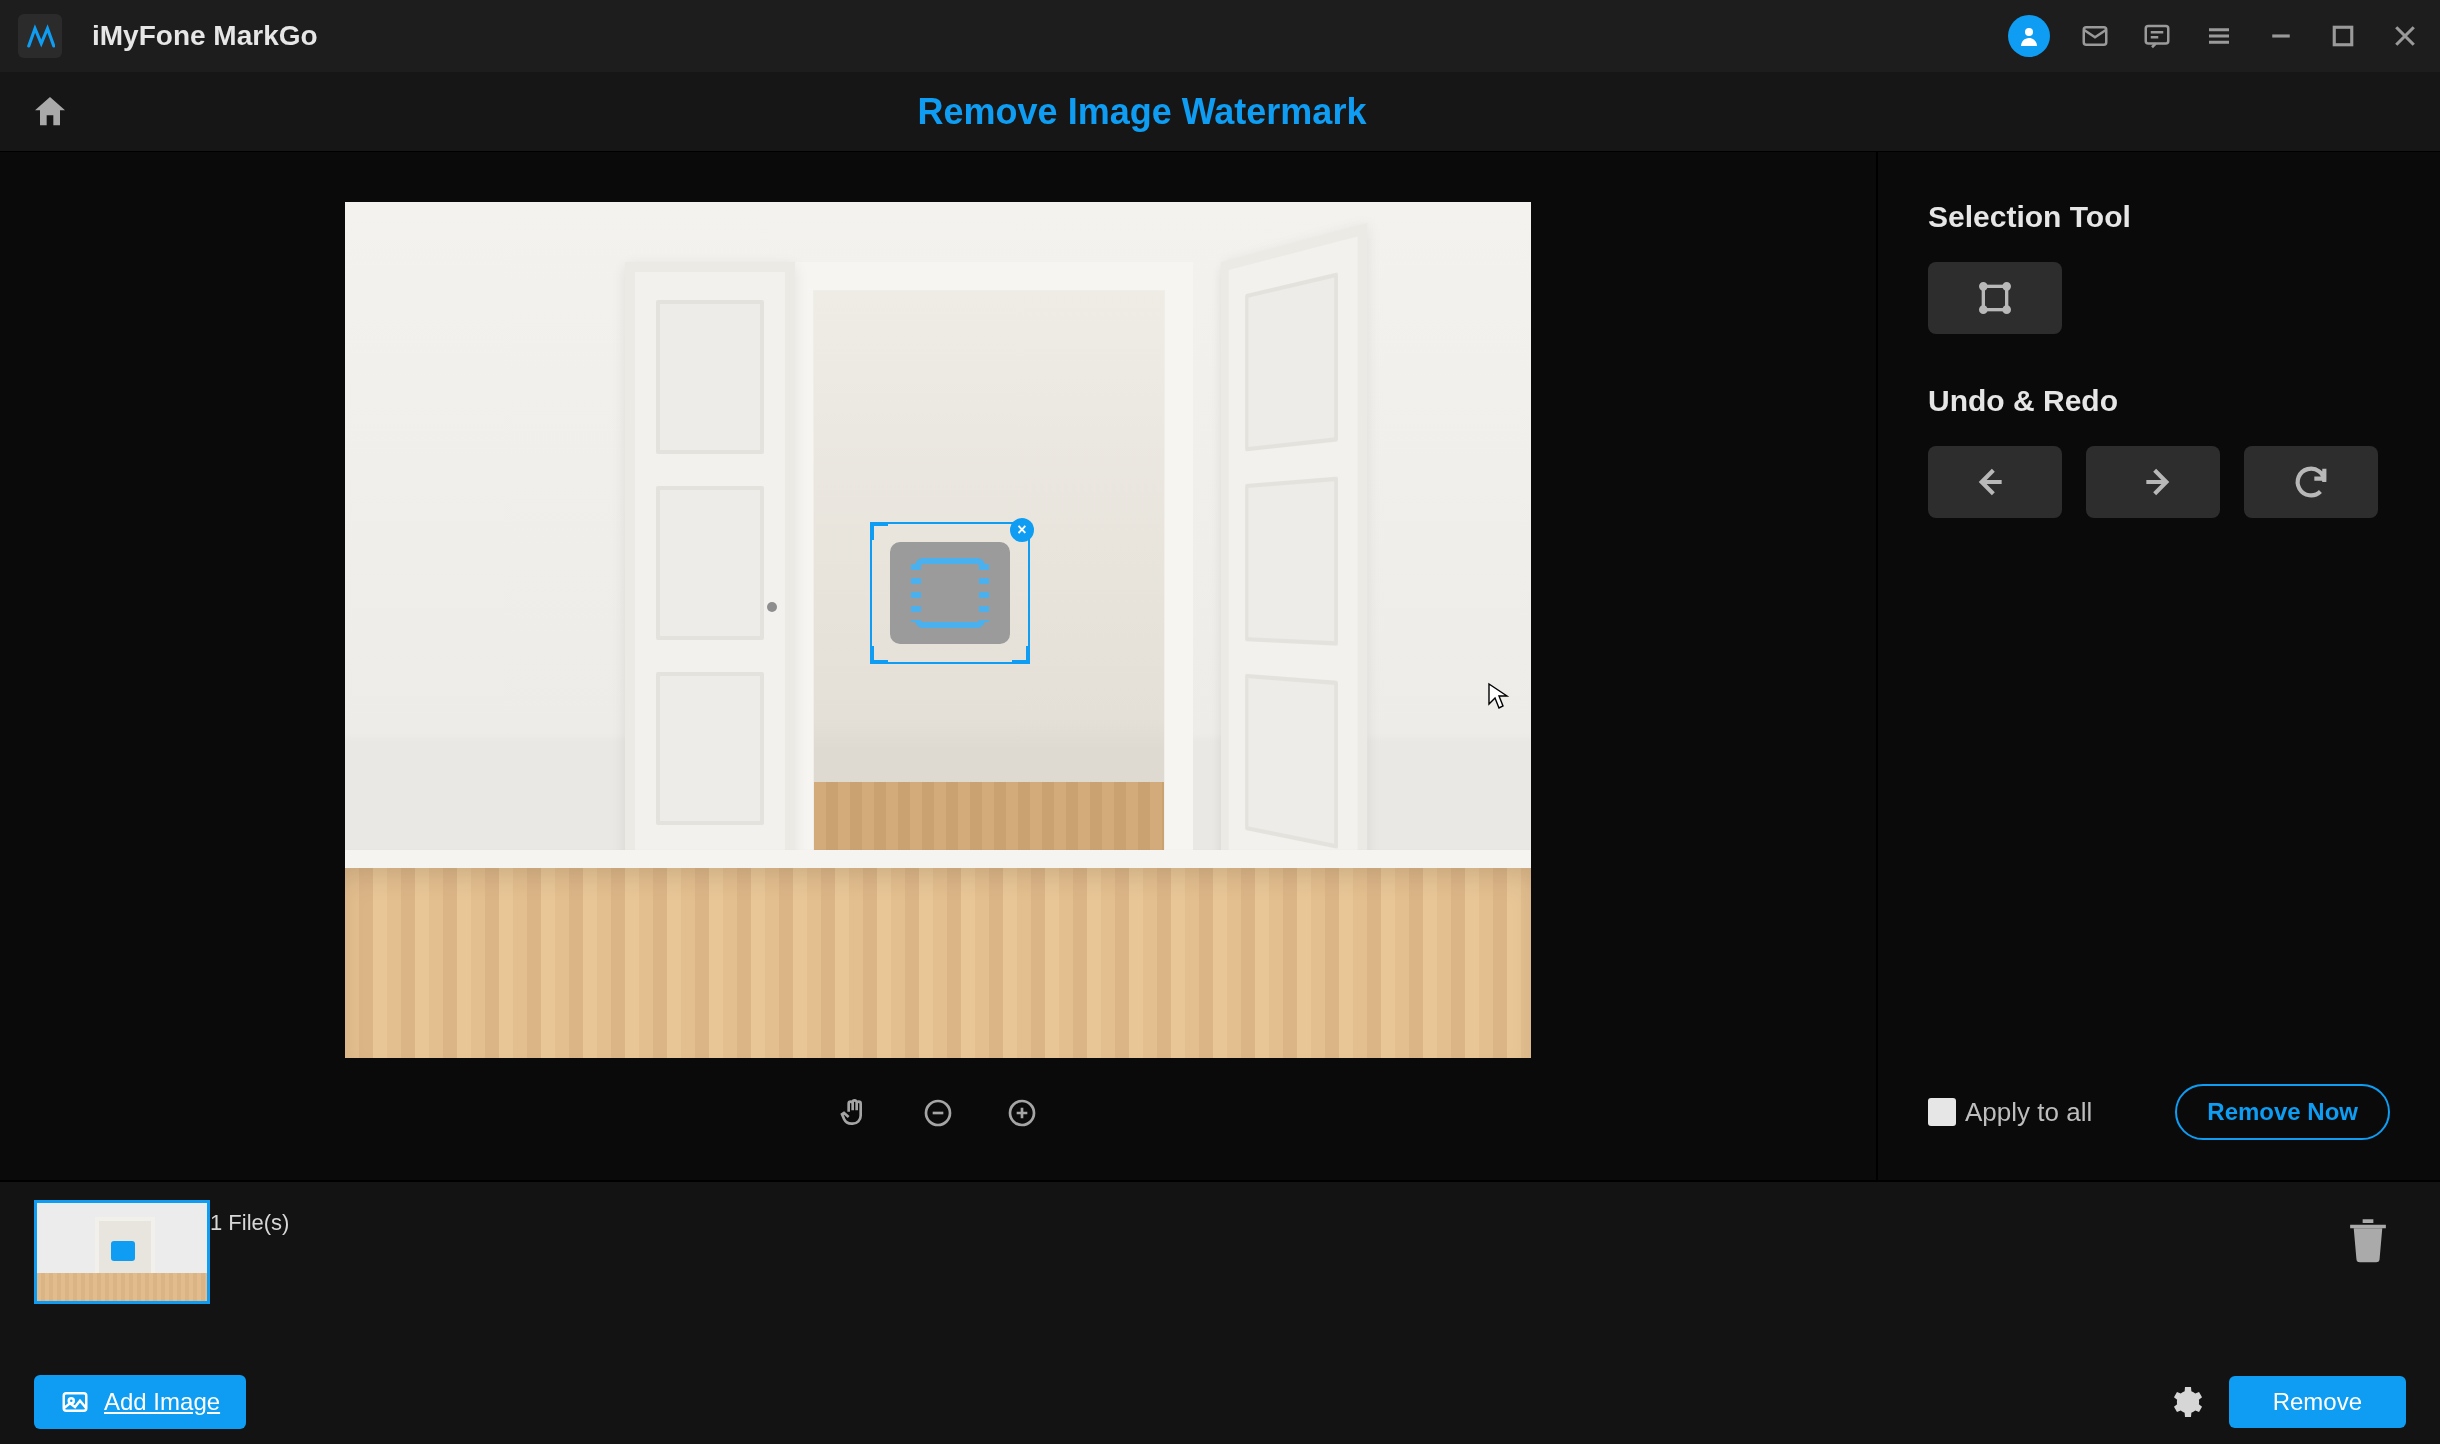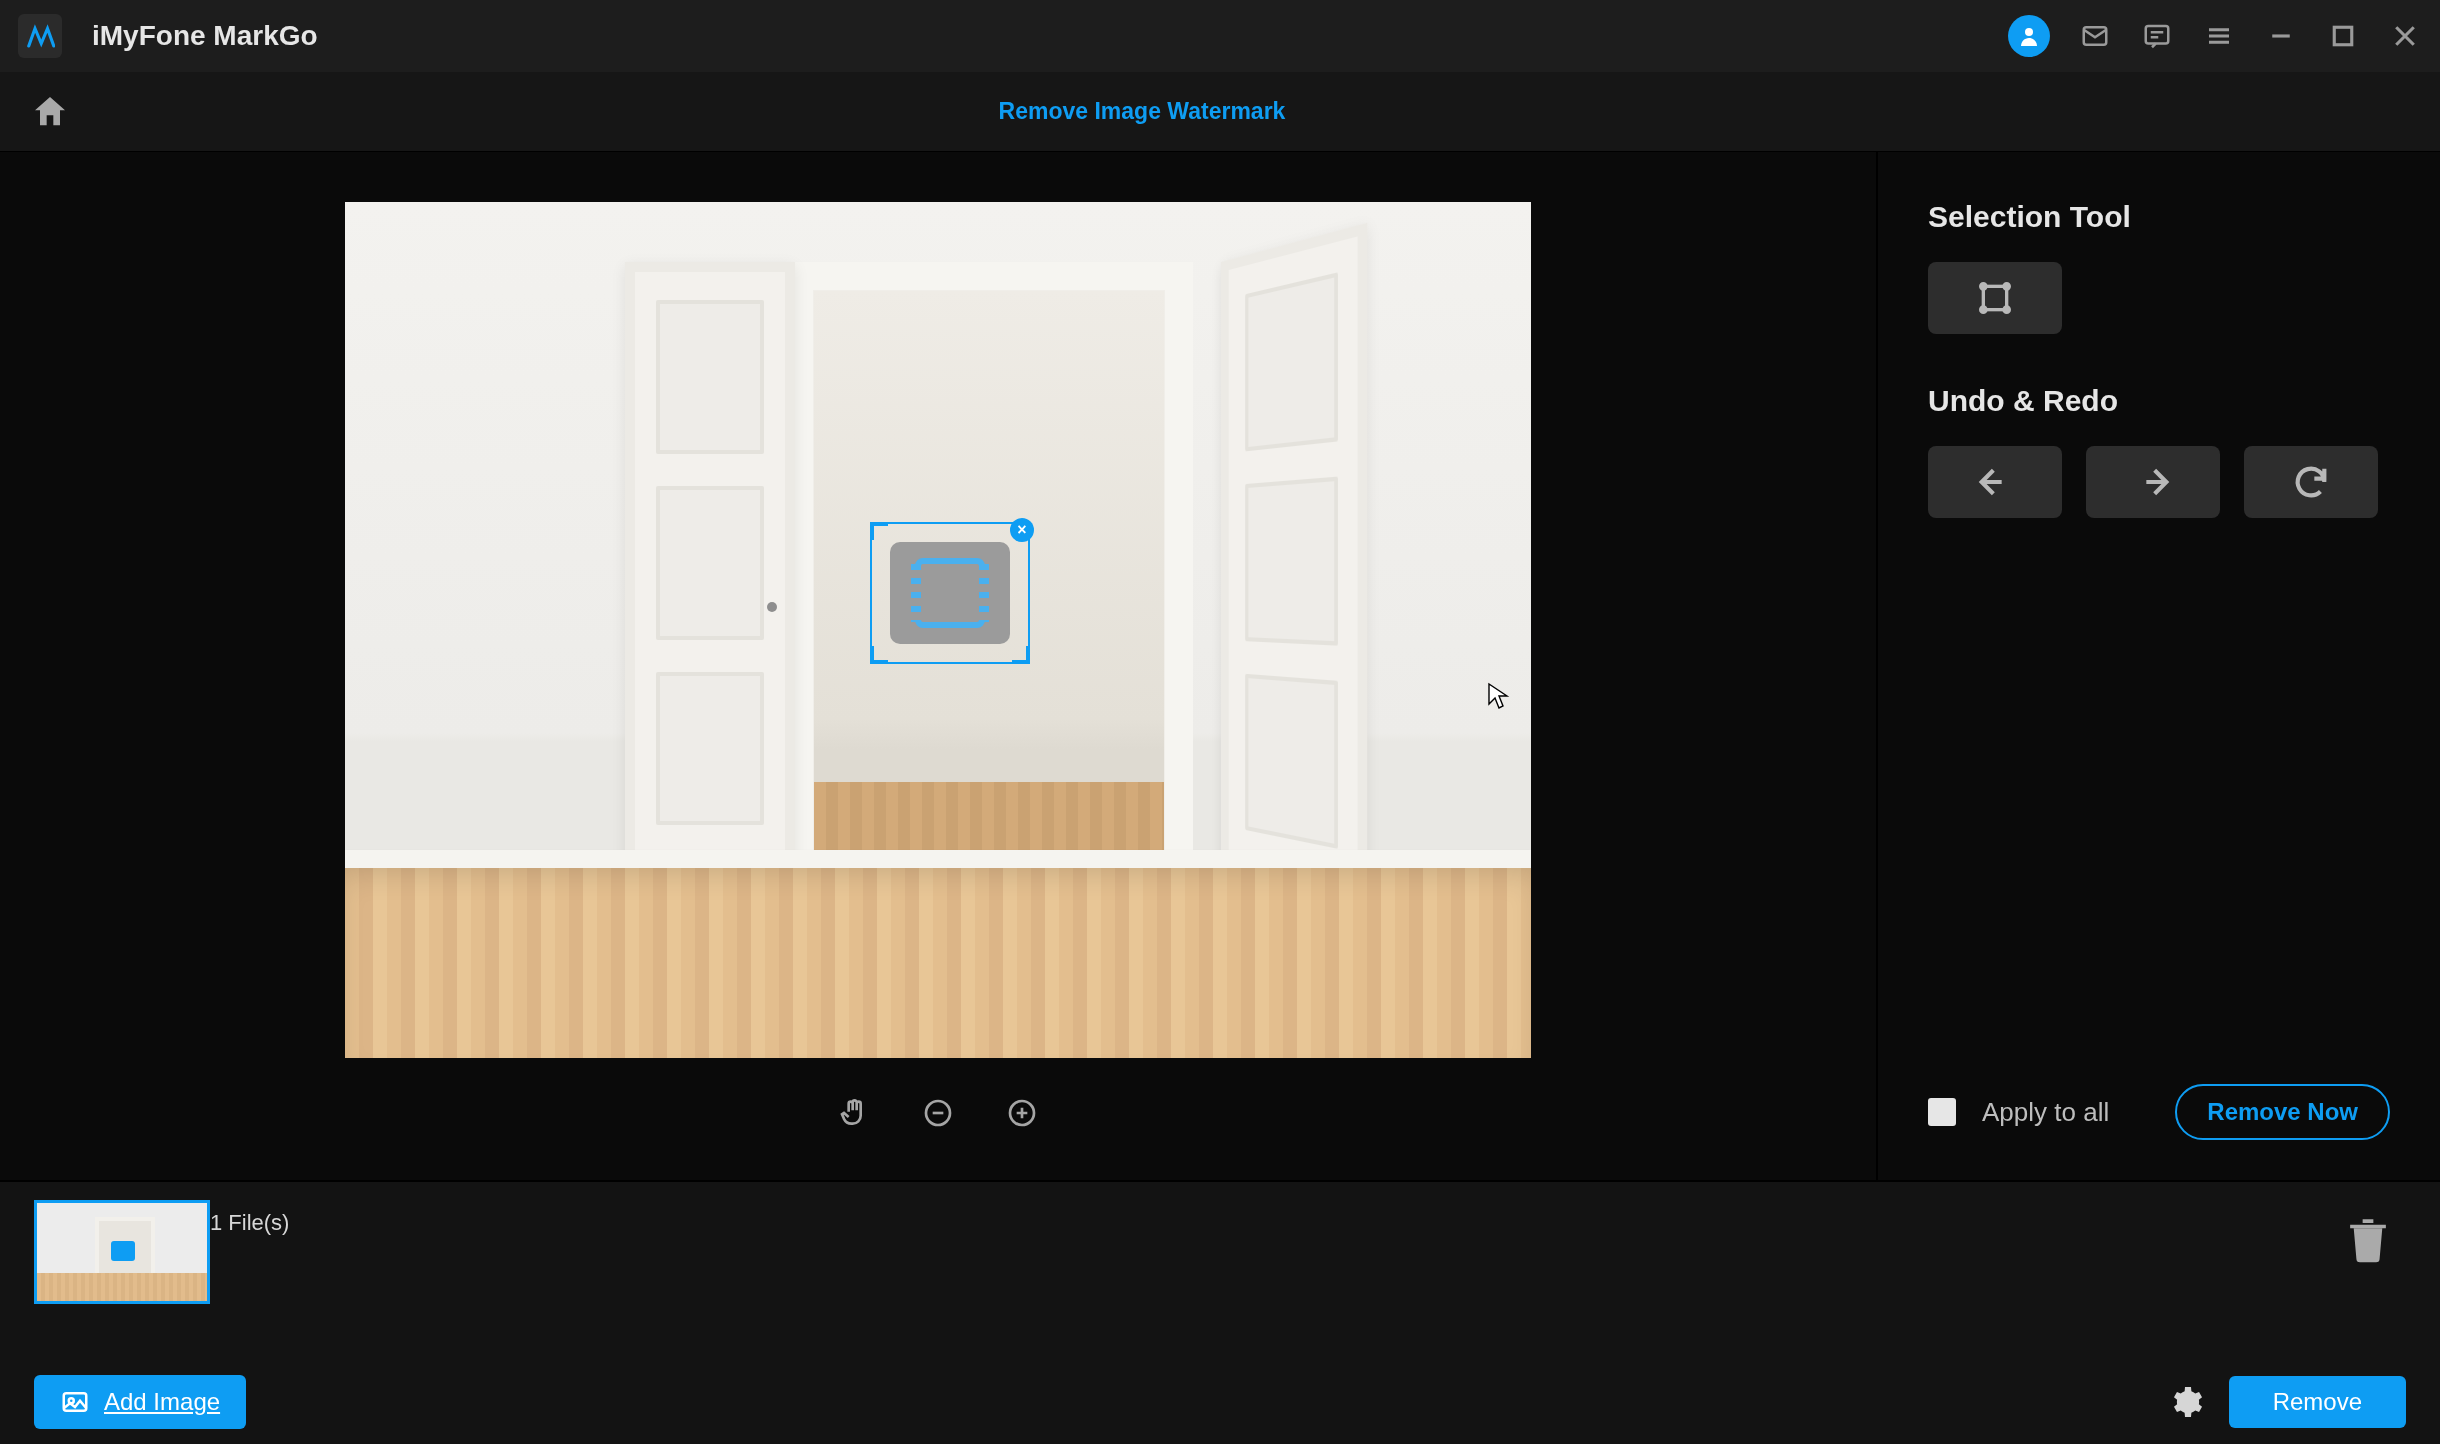--- a/index.html
+++ b/index.html
@@ -63,21 +63,21 @@
   }
   .home-btn {
     width: 44px; height: 44px;
     color: #a9a9a9;
     display: flex; align-items: center; justify-content: center;
     cursor: pointer;
   }
   .home-btn svg { width: 40px; height: 40px; }
   .subheader-title {
     flex: 1;
-    font-size: 23px;
+    font-size: 36px;
     font-weight: 700;
     color: #0e9df3;
     text-align: center;
     margin-right: 200px;
   }
 
   
   .main {
     flex: 1;
     display: flex;
@@ -276,21 +276,21 @@
     display: flex; align-items: center; justify-content: center;
     cursor: pointer;
   }
   .sb-btn svg { width: 40px; height: 40px; stroke: #b8b8b8; fill: none; }
 
   .sidebar-spacer { flex: 1; }
 
   .sb-bottom {
     display: flex;
     align-items: center;
-    gap: 26px;
+    gap: 9px;
     justify-content: flex-end;
   }
   .checkbox {
     width: 28px; height: 28px;
     background: #e6e6e6;
     border-radius: 3px;
   }
   .apply-label {
     font-size: 26px;
     color: #bdbdbd;

